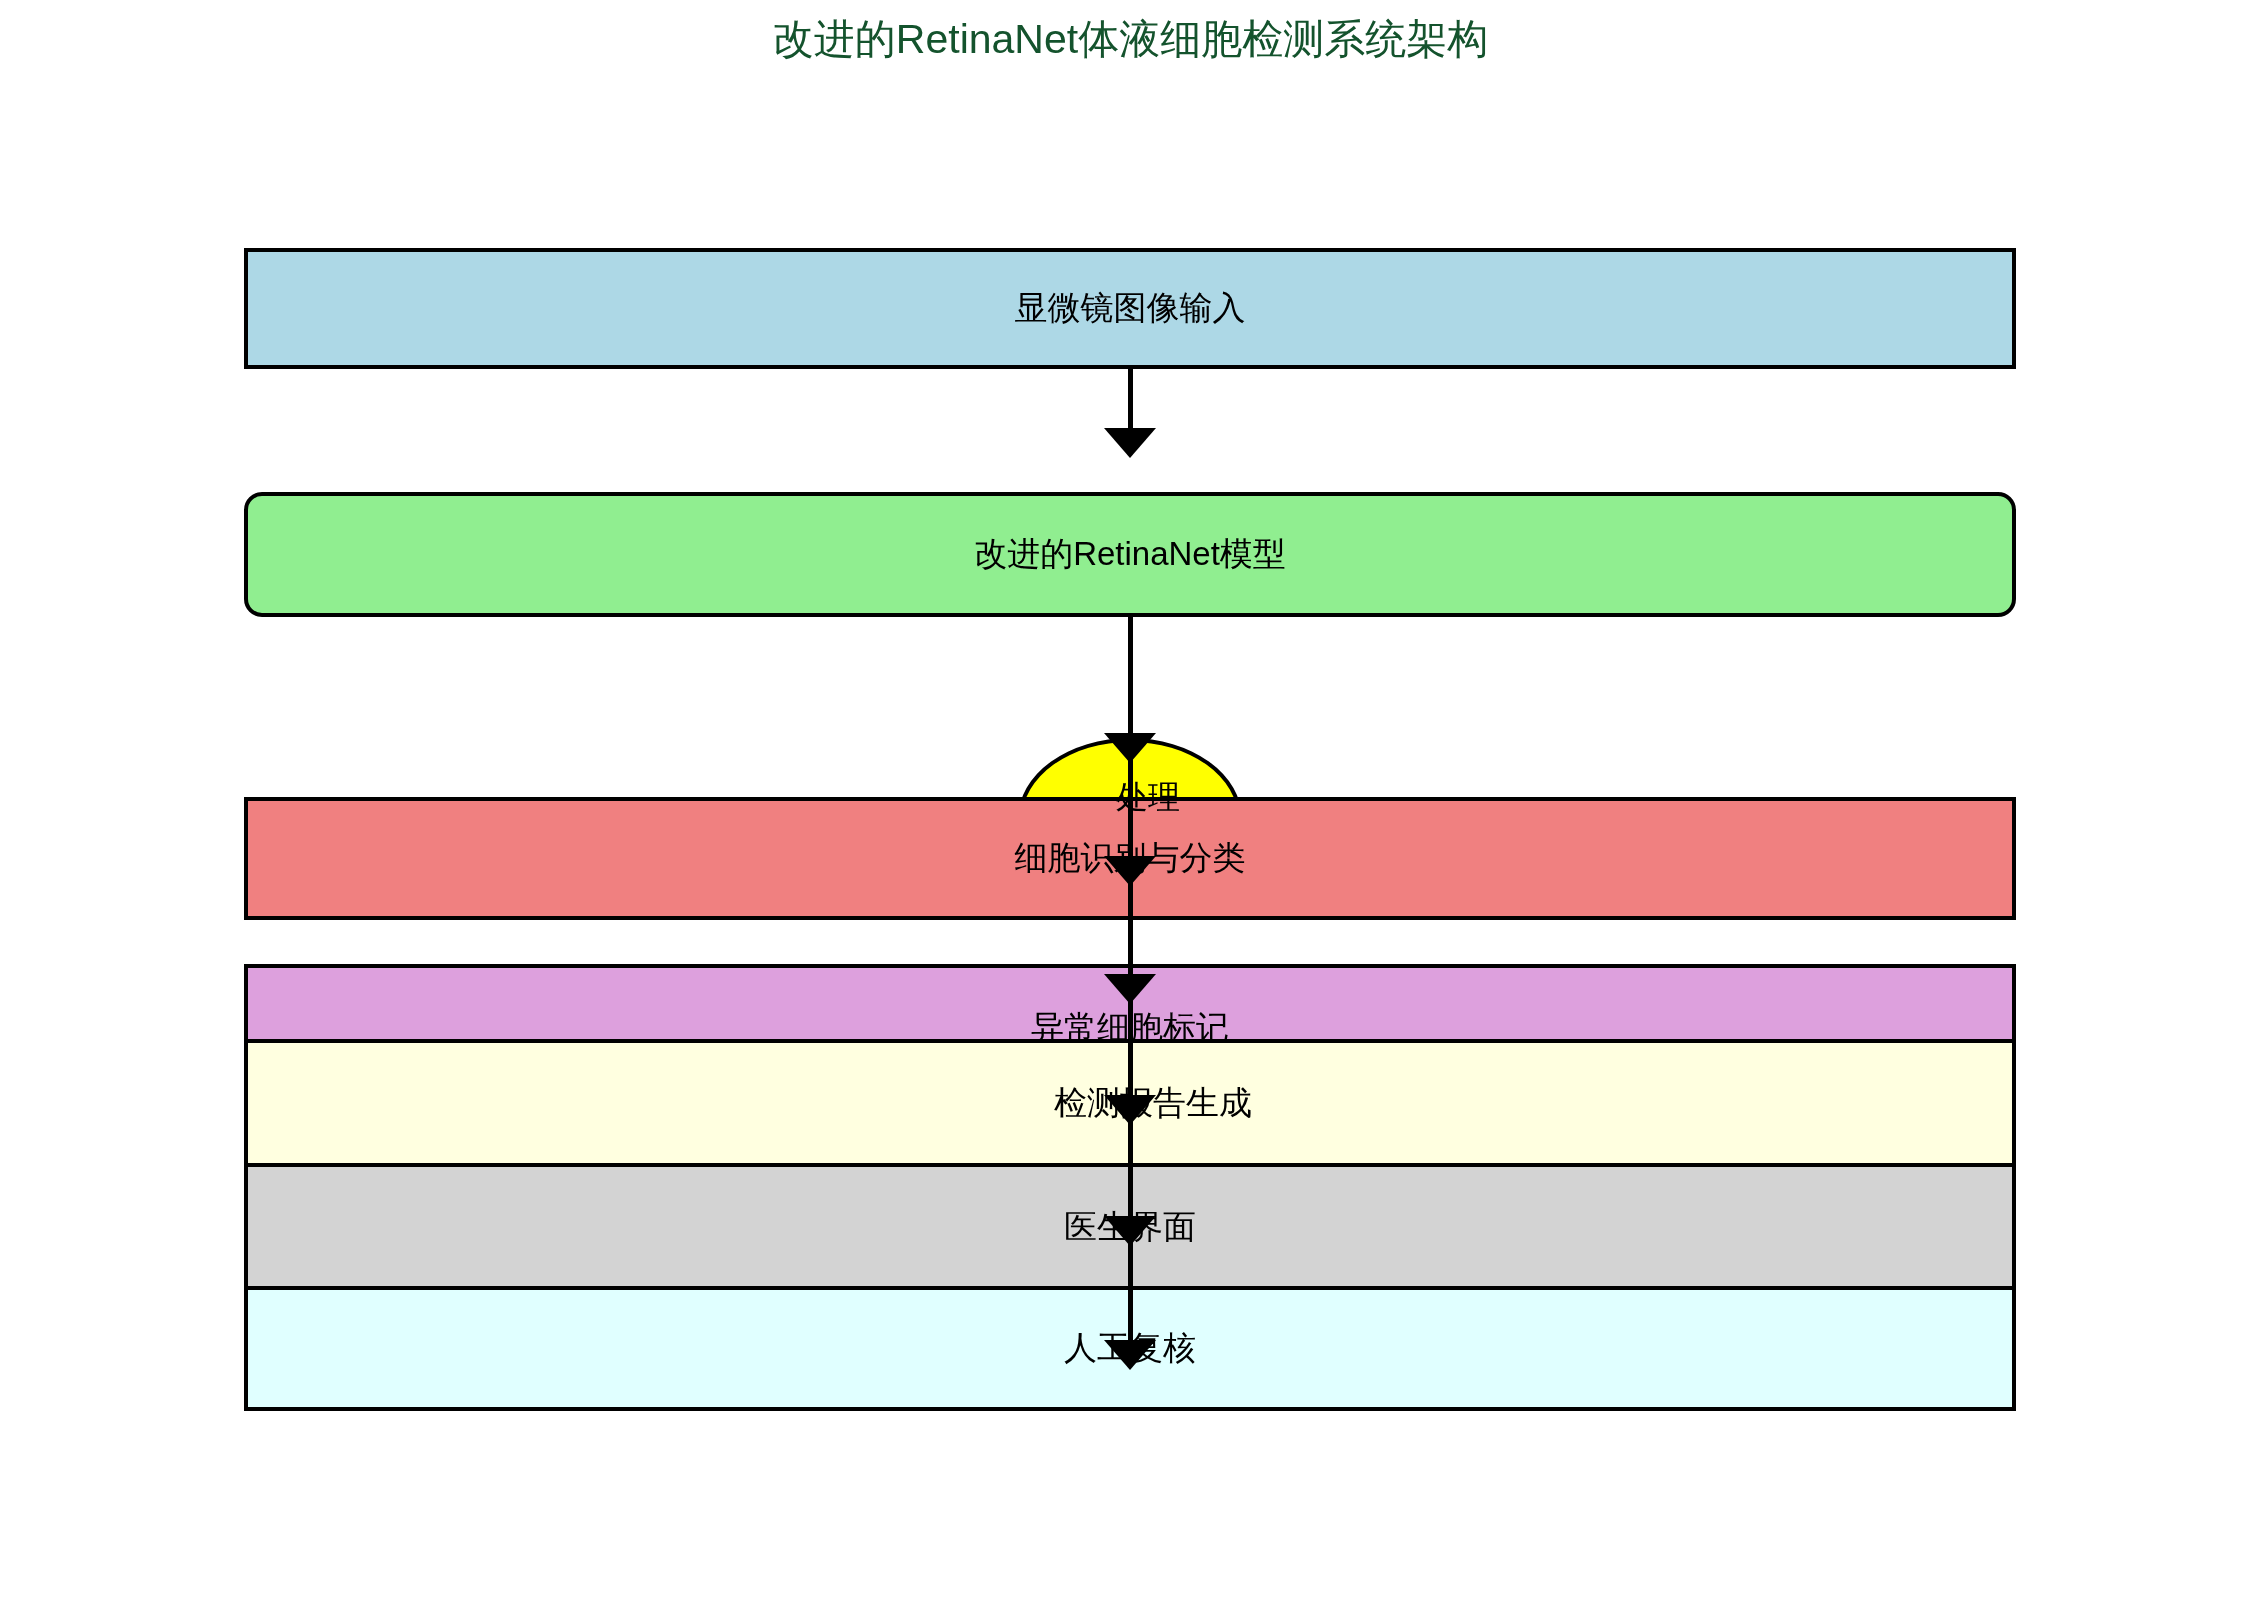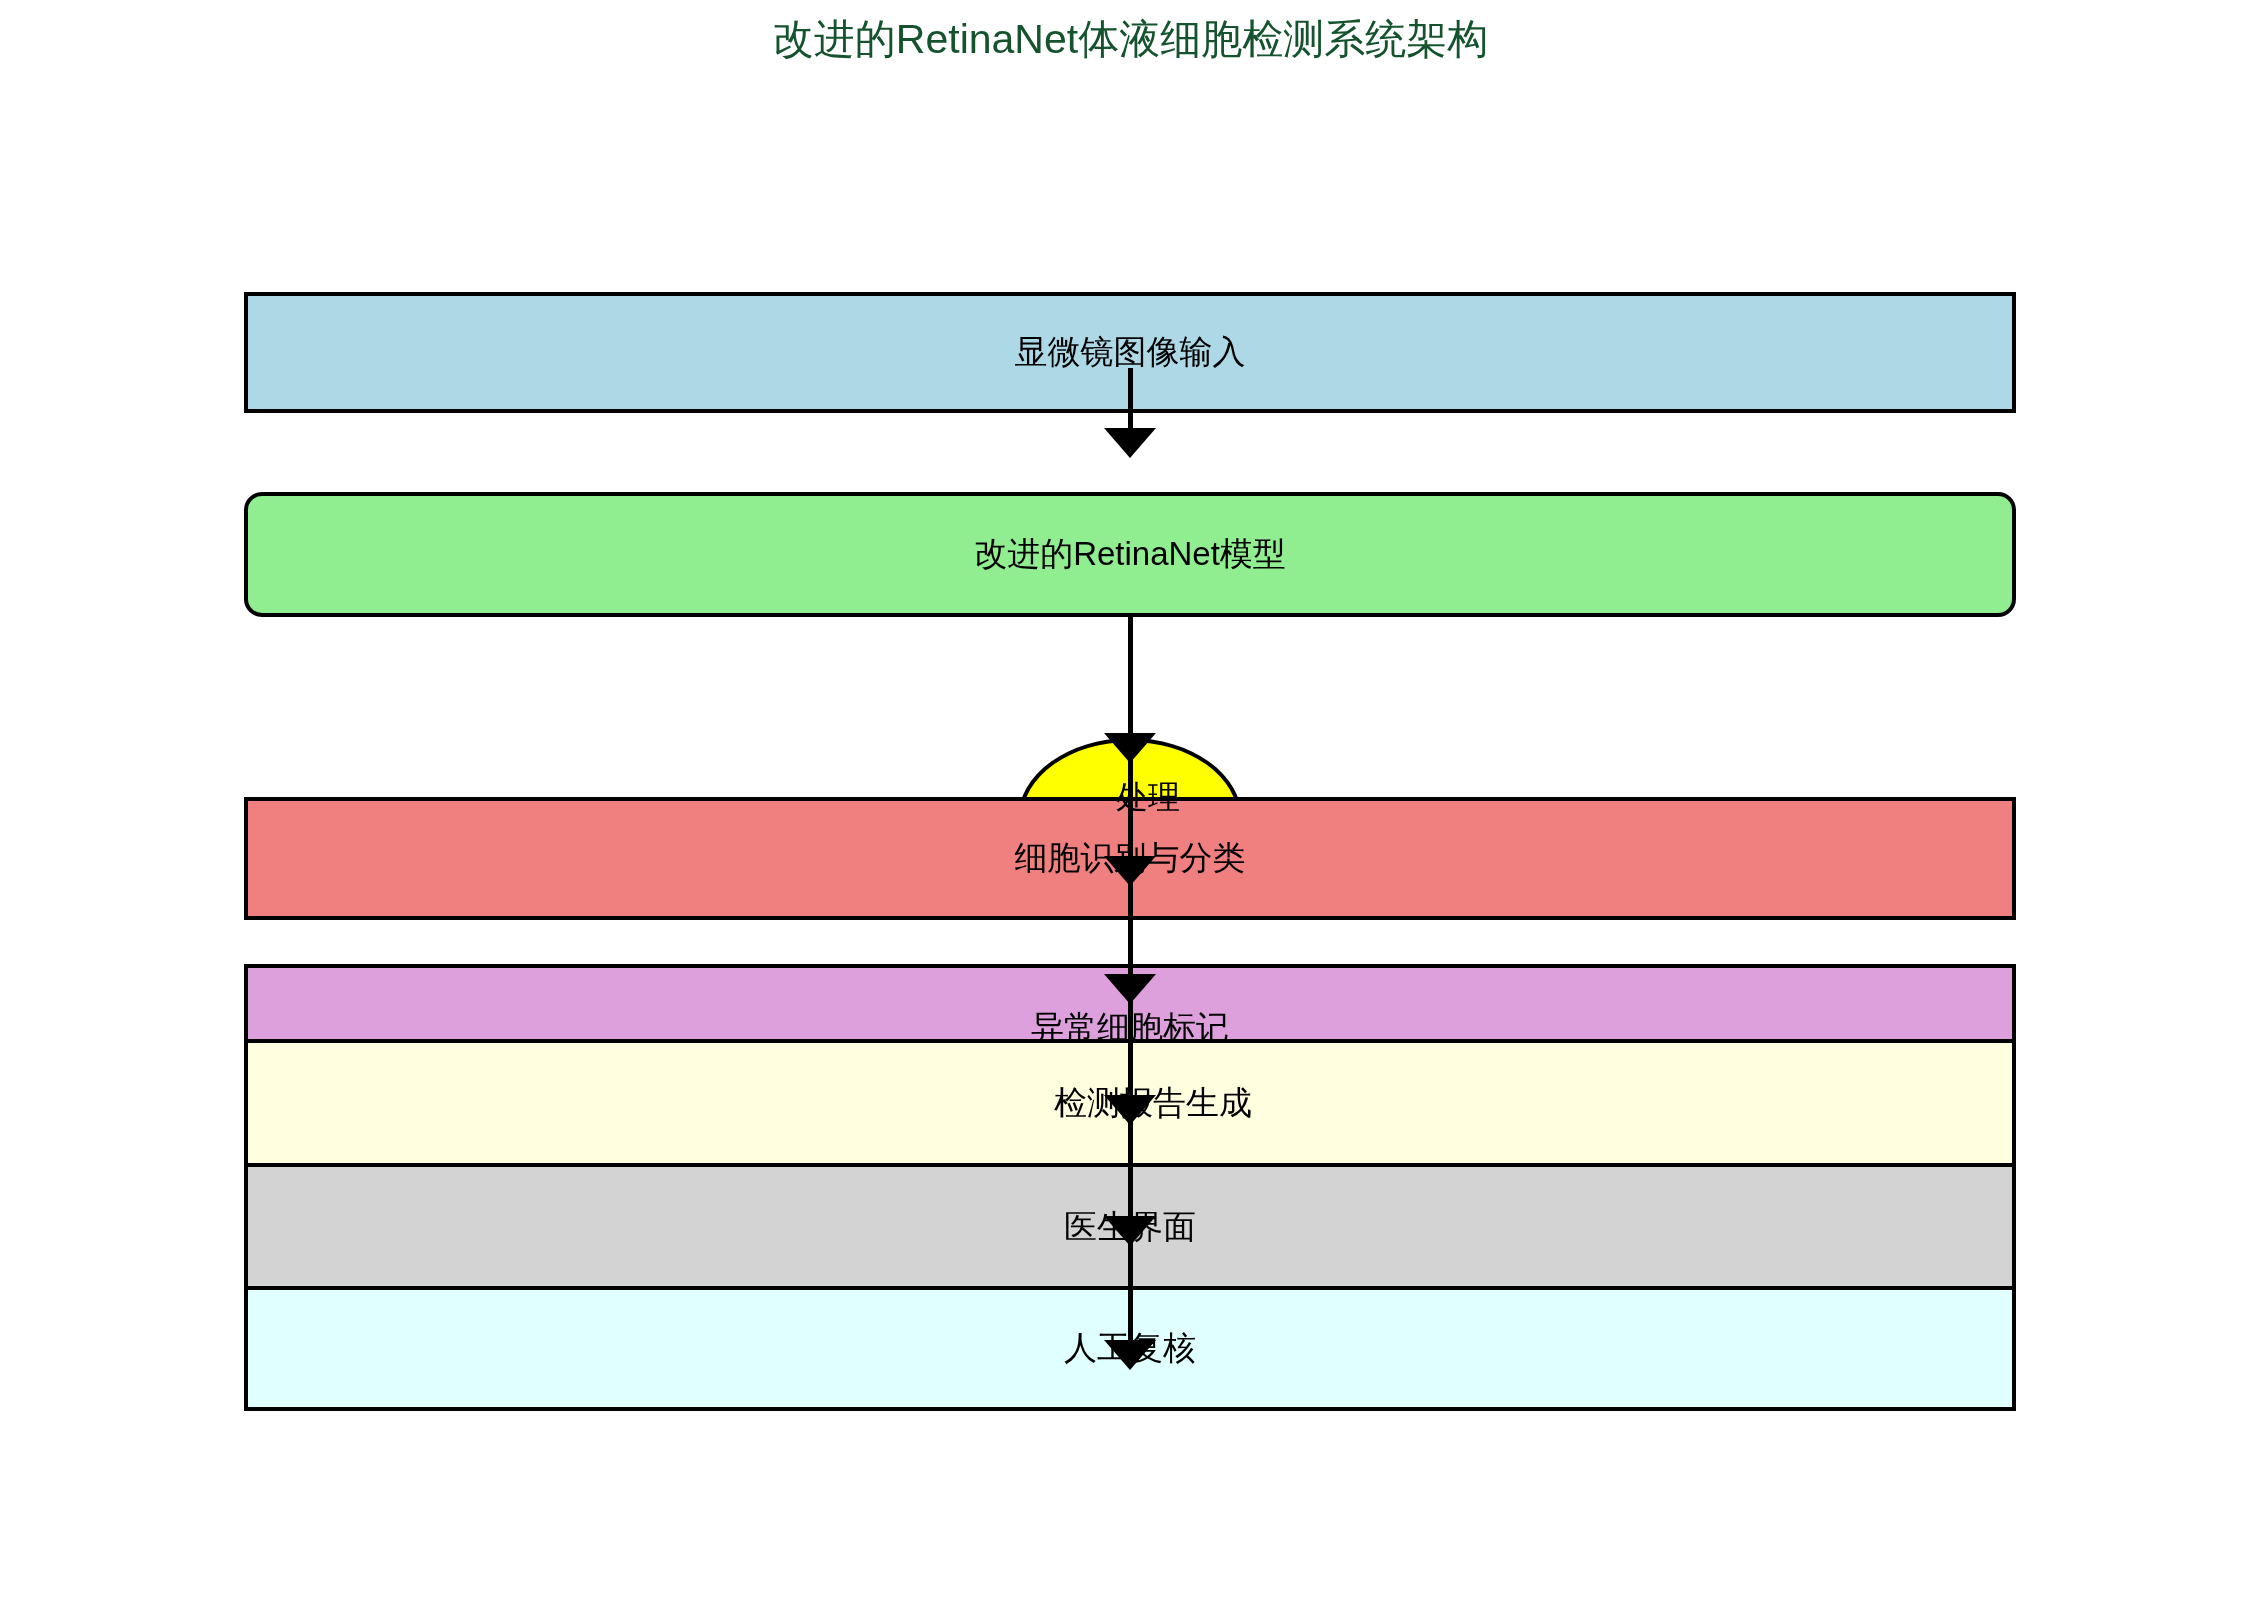--- a/index.html
+++ b/index.html
@@ -90,21 +90,21 @@
 </style>
 </head>
 <body>
 
 <div id="canvas">
 
   <div class="title">改进的RetinaNet体液细胞检测系统架构</div>
 
   <div class="node ellipse" style="background-color: rgb(255, 255, 0);"></div>
 
-  <div class="node box b1" style="background-color: rgb(173, 216, 230); margin-top: 44px;">
+  <div class="node box b1" style="background-color: rgb(173, 216, 230);">
     <span class="lbl">显微镜图像输入</span>
   </div>
 
   <div class="node box b2" style="background-color: rgb(144, 238, 144); border-radius: 18px;">
     <span class="lbl">改进的RetinaNet模型</span>
   </div>
 
   <div class="node box b4" style="background-color: rgb(240, 128, 128);">
     <span class="lbl">细胞识别与分类</span>
   </div>

